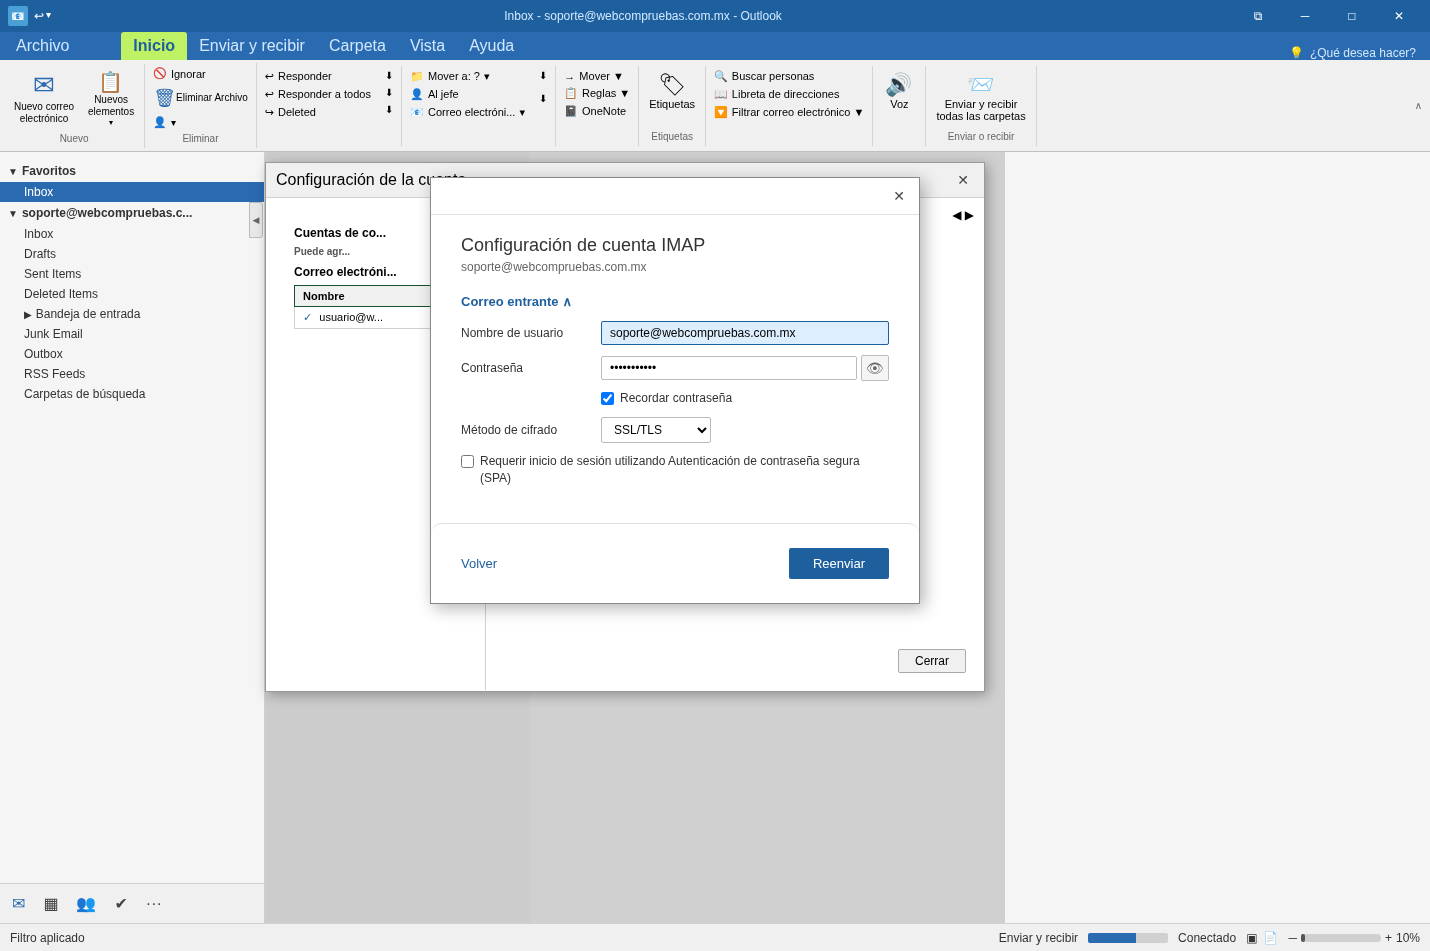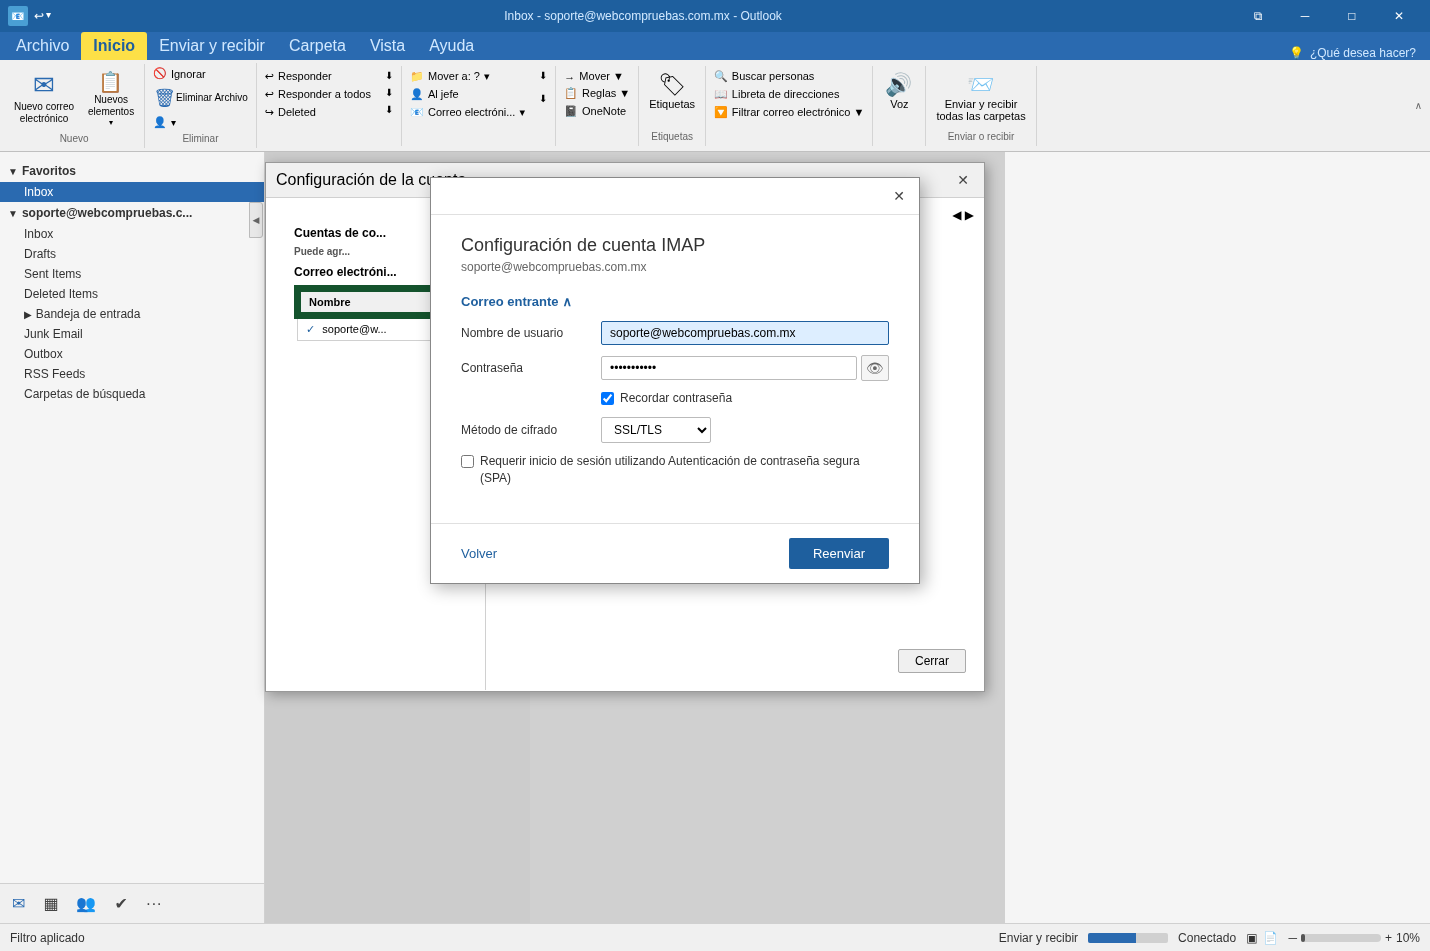--- a/index.html
+++ b/index.html
@@ -28,24 +28,25 @@
     .ribbon-tab {
       padding: 4px 12px;
       font-size: 16px;
       color: #d0e8ff;
       cursor: pointer;
       height: 28px;
       display: flex;
       align-items: center;
     }
     .ribbon-tab.active {
-      background: #fde047;
+      background: #bef264;
       color: #1e5f9e;
       font-weight: 600;
       border-radius: 3px 3px 0 0;
+      margin-left: 40px;
     }
 
     
     .app-container {
       display: flex;
       flex-direction: column;
       height: 951px;
       width: 1430px;
     }
 
@@ -283,23 +284,24 @@
       align-items: center;
       gap: 4px;
       cursor: pointer;
       margin-top: 8px;
     }
 
     .imap-footer {
       display: flex;
       justify-content: space-between;
       align-items: center;
-      padding: 14px 30px;
+      padding: 24px 30px;
       border-top: 1px solid #e0e0e0;
       margin-top: auto;
+      border-radius: 11px;
     }
 
     .imap-back-btn {
       color: #1e5f9e;
       font-size: 13px;
       cursor: pointer;
       background: none;
       border: none;
       padding: 0;
     }
@@ -416,21 +418,21 @@
       flex: 1;
       padding: 10px;
       font-size: 12px;
     }
 
     .as-section-title { font-weight: 600; margin-bottom: 6px; font-size: 12px; }
     .as-text { font-size: 10px; color: #555; margin-bottom: 8px; font-weight: bold; }
     .as-subtitle { font-size: 12px; font-weight: 600; margin-bottom: 4px; }
 
     .accounts-table { width: 100%; border-collapse: collapse; margin-top: 6px; }
-    .accounts-table th { background: #f0f0f0; padding: 4px 8px; text-align: left; font-size: 11px; border: 7px solid #14532d; }
+    .accounts-table th { background: #f0f0f0; padding: 4px 8px; text-align: left; font-size: 11px; border: 1px solid #14532d; }
     .accounts-table td { padding: 4px 8px; font-size: 11px; border: 1px solid #d0d0d0; }
 
     .as-footer { margin-top: 12px; font-size: 11px; color: #555; }
     .as-close-btn {
       position: absolute;
       bottom: 10px;
       right: 10px;
       padding: 4px 16px;
       background: #f0f0f0;
       border: 1px solid #aaa;
@@ -717,21 +719,21 @@
           <table class="accounts-table">
             <thead>
               <tr>
                 <th>Nombre</th>
               </tr>
             </thead>
             <tbody>
               <tr>
                 <td>
                   <span style="color:#1e5f9e; margin-right:4px;">✓</span>
-                  <span>soporte@w...</span>
+                  <span>usuario@w...</span>
                 </td>
               </tr>
             </tbody>
           </table>
         </div>
         <div class="account-settings-right">
           <div style="display:flex; justify-content:flex-end; margin-bottom:6px;">
             <span style="font-size:12px; cursor:pointer;">◀ ▶</span>
           </div>
           <div style="font-size:11px; color:#555; margin-bottom:8px;">predet...</div>

